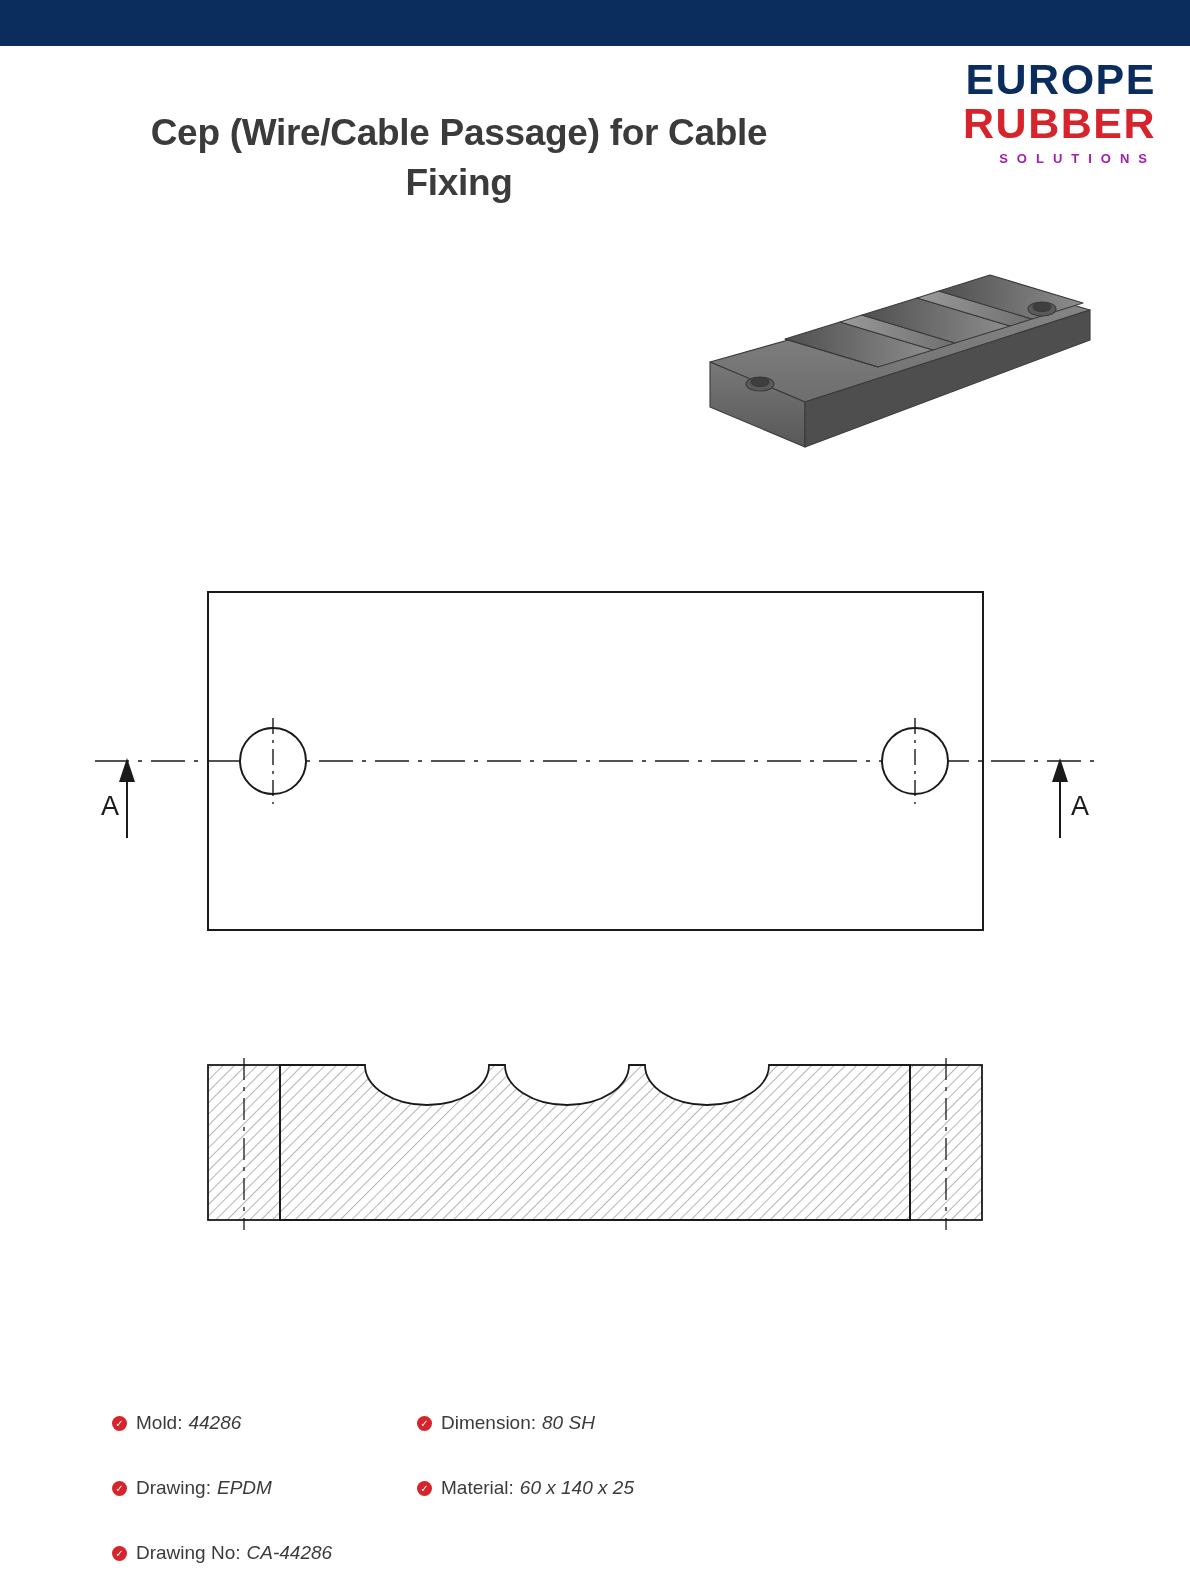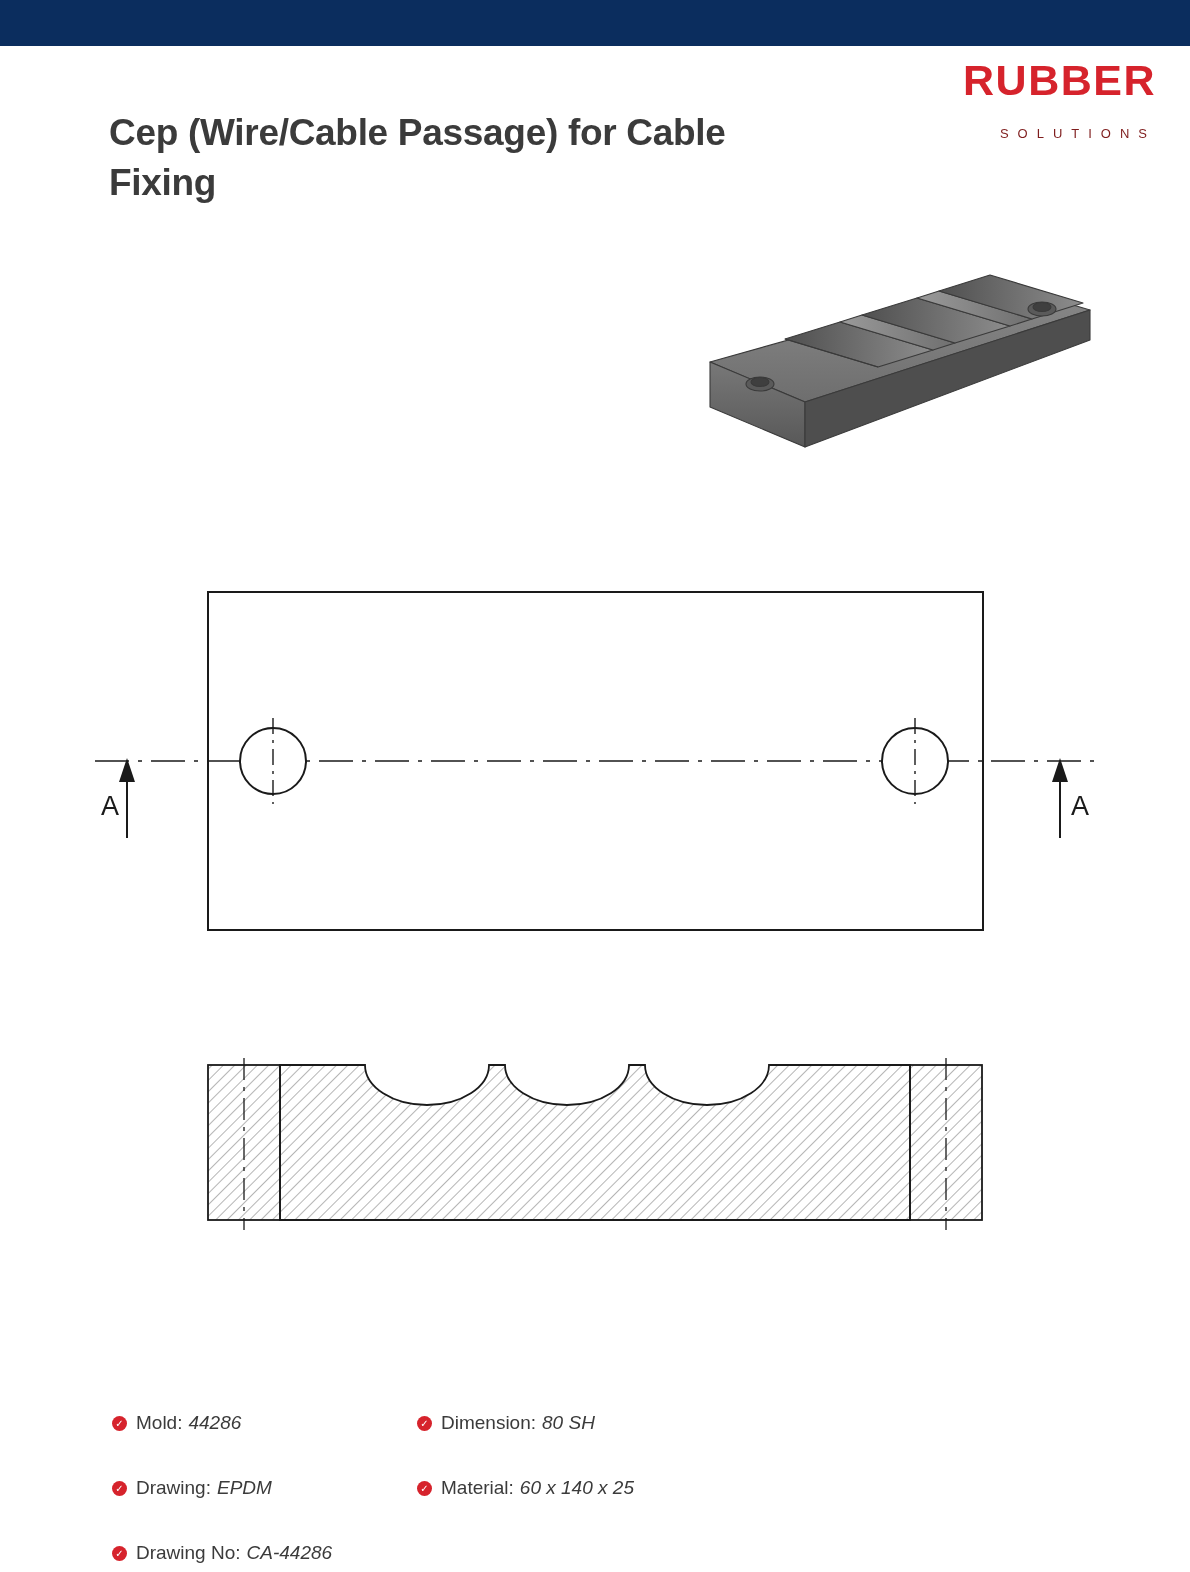--- a/index.html
+++ b/index.html
@@ -25,20 +25,21 @@
   .page-title {
     position: absolute;
     left: 109px;
     top: 108px;
     width: 700px;
     font-size: 37px;
     font-weight: bold;
     color: #3b3b3b;
     line-height: 1.35;
     letter-spacing: -0.3px;
+    text-align: center;
   }
   .logo {
     position: absolute;
     right: 34px;
     top: 58px;
     width: 270px;
     text-align: right;
   }
   .logo-line1 {
     font-size: 43px;
@@ -49,24 +50,24 @@
   }
   .logo-line2 {
     font-size: 43px;
     font-weight: bold;
     color: #d6232c;
     letter-spacing: 1.5px;
     line-height: 1.05;
   }
   .logo-line3 {
     font-size: 13px;
-    font-weight: normal;
-    color: #7f1d1d;
+    font-weight: bold;
+    color: #a21caf;
     letter-spacing: 9px;
-    margin-top: 23px;
+    margin-top: 5px;
     padding-left: 8px;
   }
   
   .render3d {
     position: absolute;
     left: 690px;
     top: 262px;
     width: 420px;
     height: 220px;
   }
@@ -127,20 +128,21 @@
   svg { display: block; }
 </style>
 </head>
 <body>
 
 <div class="topbar"></div>
 
 <div class="page-title">Cep (Wire/Cable Passage) for Cable Fixing</div>
 
 <div class="logo">
+  <div class="logo-line1">EUROPE</div>
   <div class="logo-line2">RUBBER</div>
   <div class="logo-line3">SOLUTIONS</div>
 </div>
 
 <div class="render3d">
   <svg width="420" height="220" viewBox="0 0 420 220">
     <defs>
       <linearGradient id="gTop" x1="0" y1="0" x2="0" y2="1">
         <stop offset="0%" stop-color="#8a8a8a"></stop>
         <stop offset="100%" stop-color="#6e6e6e"></stop>

